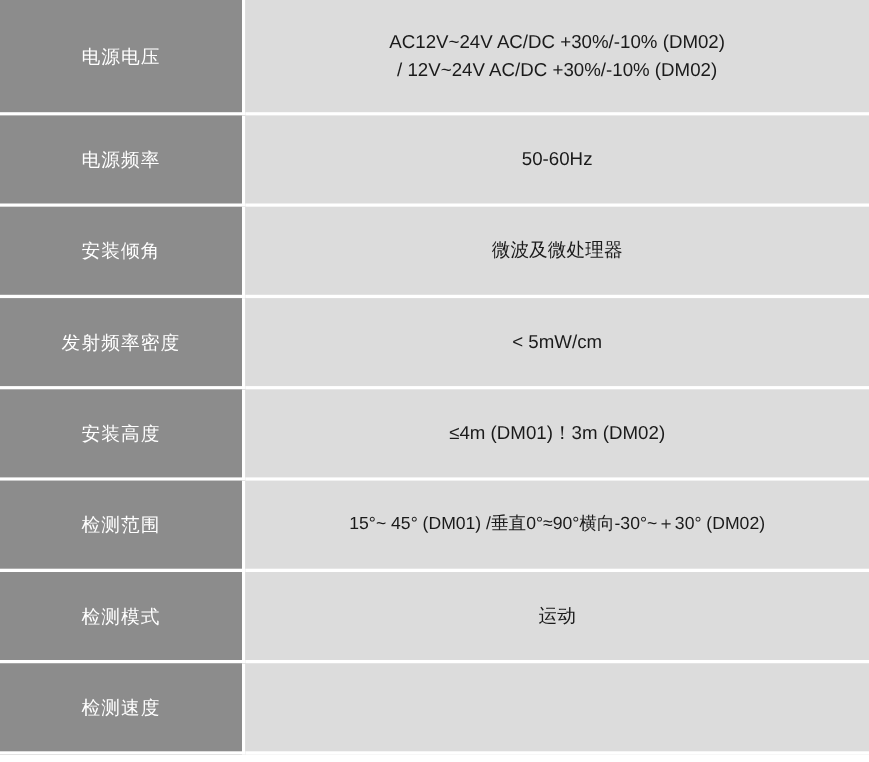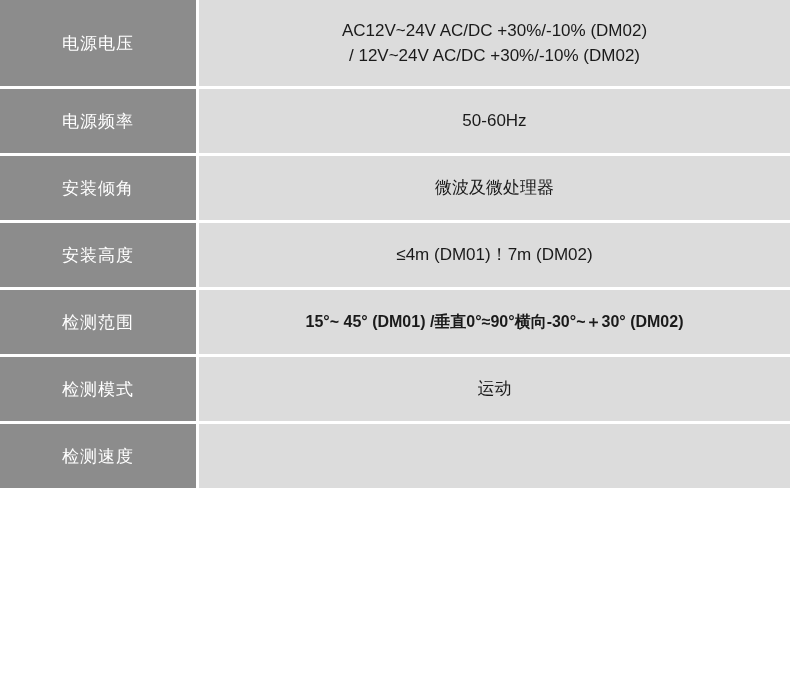--- a/index.html
+++ b/index.html
@@ -19,21 +19,21 @@
     border-spacing: 0;
     table-layout: fixed;
   }
   .spec-table tr {
     background: transparent;
   }
   .spec-row {
     height: 44px;
   }
   td {
-    padding: 0;
+    padding: 12px;
     vertical-align: middle;
   }
   .label-cell {
     width: 196px;
     background: #8c8c8c;
     color: #ffffff;
     text-align: center;
     font-size: 17px;
     letter-spacing: 1px;
     border-bottom: 3px solid #ffffff;
@@ -55,21 +55,20 @@
   .row-tall .label-cell,
   .row-tall .value-cell {
     height: 78px;
   }
   .row-normal .label-cell,
   .row-normal .value-cell {
     height: 56px;
   }
   .value-small {
     font-size: 16px;
-    font-weight: bold;
   }
 </style>
 </head>
 <body>
 
 <table class="spec-table">
   <tbody>
     <tr class="spec-row row-tall">
       <td class="label-cell">电源电压</td>
       <td class="value-cell">
@@ -83,23 +82,29 @@
         <span class="value-line">50-60Hz</span>
       </td>
     </tr>
     <tr class="spec-row row-normal">
       <td class="label-cell">安装倾角</td>
       <td class="value-cell">
         <span class="value-line">微波及微处理器</span>
       </td>
     </tr>
     <tr class="spec-row row-normal">
+      <td class="label-cell">发射频率密度</td>
+      <td class="value-cell">
+        <span class="value-line">&lt; 5mW/cm</span>
+      </td>
+    </tr>
+    <tr class="spec-row row-normal">
       <td class="label-cell">安装高度</td>
       <td class="value-cell">
-        <span class="value-line">≤4m (DM01)！7m (DM02)</span>
+        <span class="value-line">≤4m (DM01)！3m (DM02)</span>
       </td>
     </tr>
     <tr class="spec-row row-normal">
       <td class="label-cell">检测范围</td>
       <td class="value-cell value-small">
         <span class="value-line">15°~ 45° (DM01) /垂直0°≈90°横向-30°~＋30° (DM02)</span>
       </td>
     </tr>
     <tr class="spec-row row-normal">
       <td class="label-cell">检测模式</td>

